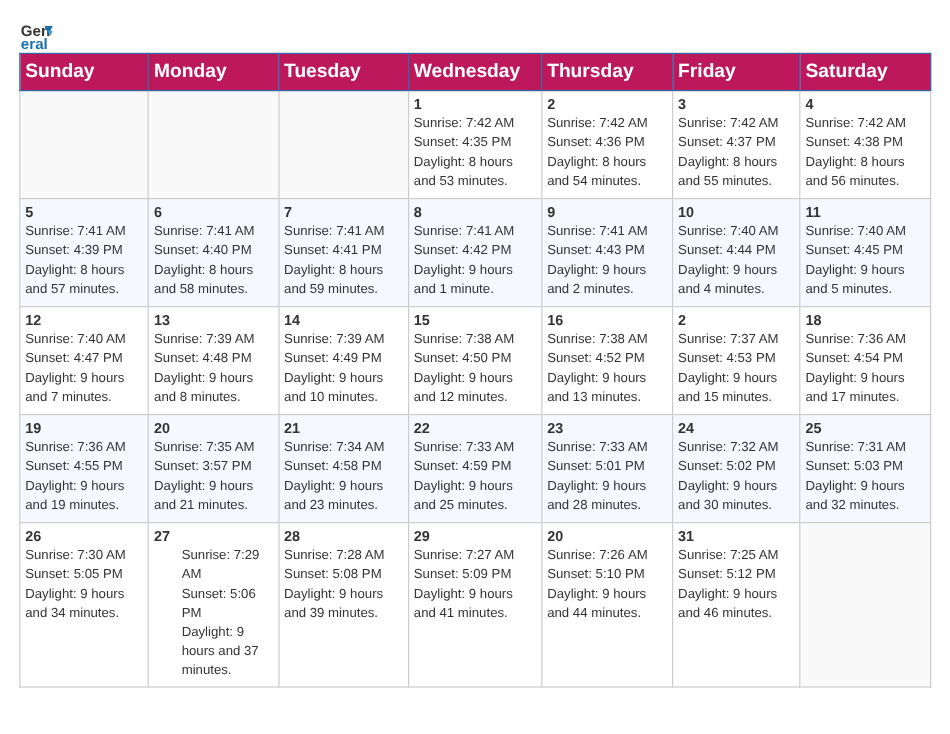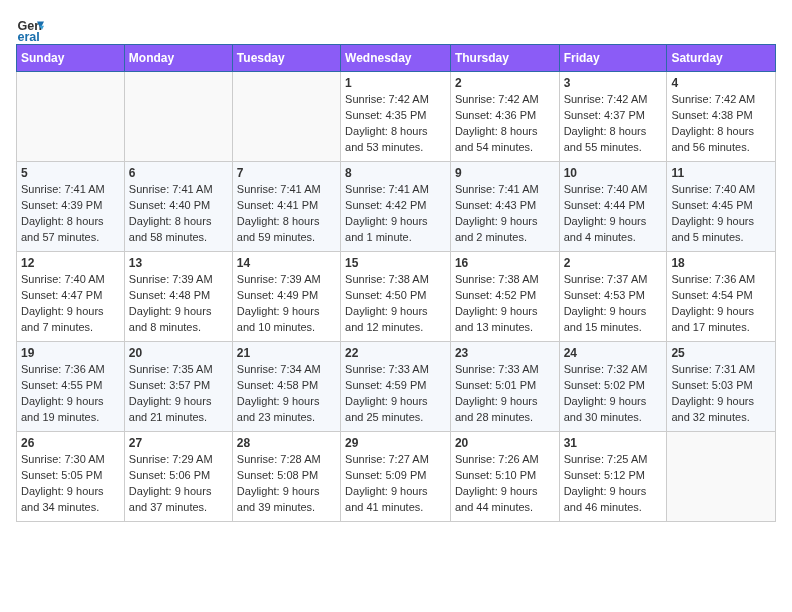--- a/index.html
+++ b/index.html
@@ -35,23 +35,23 @@
     }
     .calendar-subtitle {
       font-size: 14px;
       color: #555;
     }
     table {
       width: 100%;
       border-collapse: collapse;
     }
     thead th {
-      background-color: #8b5cf6;
+      background-color: #be185d;
       color: #fff;
-      font-size: 12px;
+      font-size: 16px;
       font-weight: bold;
       padding: 6px 4px;
       text-align: left;
       border: 1px solid #2e6aa8;
     }
     tbody td {
       border: 1px solid #ccc;
       vertical-align: top;
       padding: 4px;
       width: 113px;
@@ -276,21 +276,21 @@
       </tr>
       <tr>
         <td>
           <span class="day-number">26</span>
           <div class="day-info" style="white-space: pre-line;">Sunrise: 7:30 AM
 Sunset: 5:05 PM
 Daylight: 9 hours and 34 minutes.</div>
         </td>
         <td>
           <span class="day-number">27</span>
-          <div class="day-info" style="white-space: pre-line;">Sunrise: 7:29 AM
+          <div class="day-info" style="white-space: pre-line; margin-left: 23px;">Sunrise: 7:29 AM
 Sunset: 5:06 PM
 Daylight: 9 hours and 37 minutes.</div>
         </td>
         <td>
           <span class="day-number">28</span>
           <div class="day-info" style="white-space: pre-line;">Sunrise: 7:28 AM
 Sunset: 5:08 PM
 Daylight: 9 hours and 39 minutes.</div>
         </td>
         <td>

